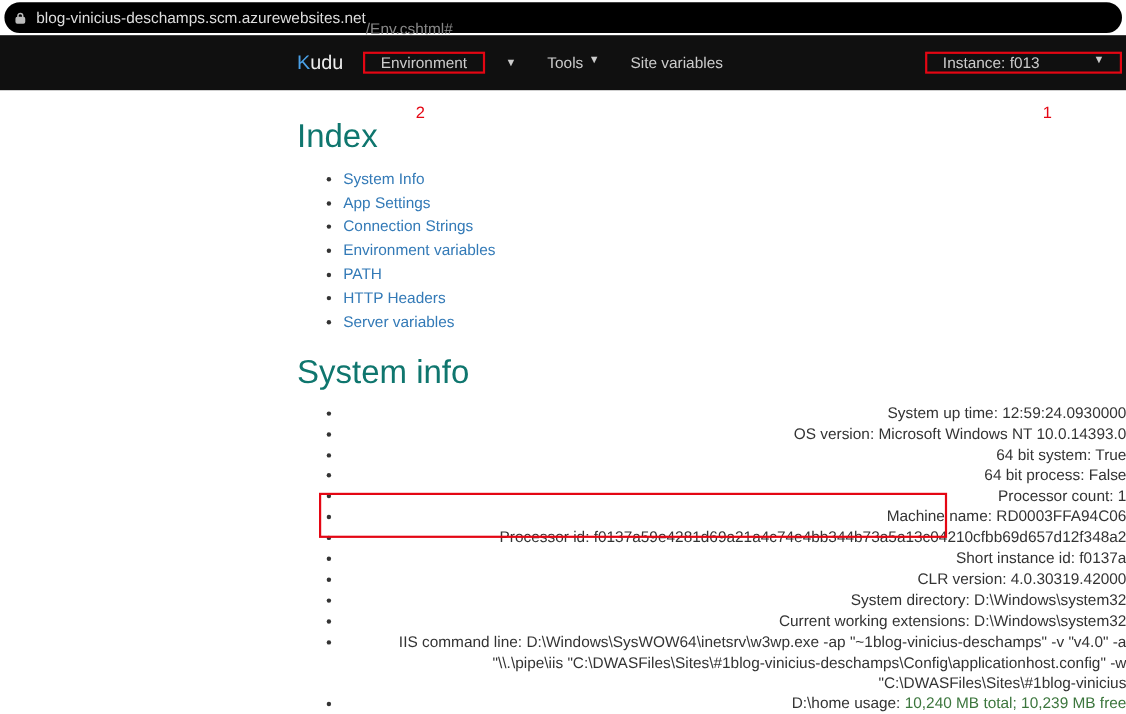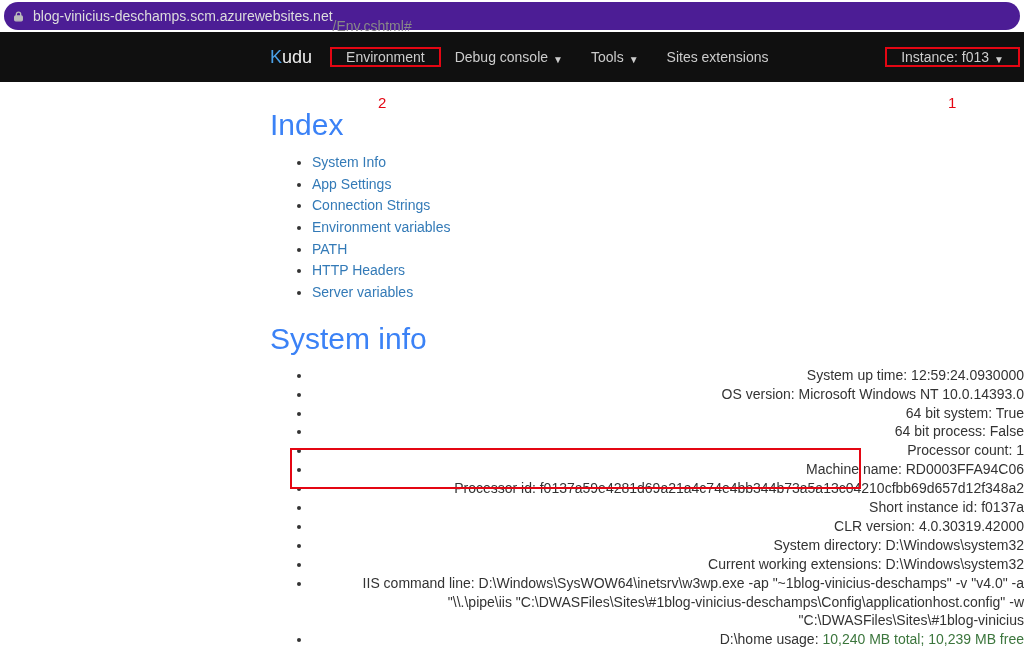--- a/index.html
+++ b/index.html
@@ -1,34 +1,34 @@
 <!DOCTYPE html>
 <html><head>
   <meta charset="utf-8">
   <style>
     * { margin: 0; padding: 0; box-sizing: border-box; }
     body { font-family: "Helvetica Neue", Helvetica, Arial, sans-serif; font-size: 14px; color: #333; background: #fff; width: 1024px; overflow: hidden; }
 
-    .url-bar { background: #4c1d95; height: 28px; display: flex; align-items: center; padding: 0 8px; border-radius: 14px; margin: 2px 4px; }
+    .url-bar { background: #000000; height: 28px; display: flex; align-items: center; padding: 0 8px; border-radius: 14px; margin: 2px 4px; }
     .url-bar .lock-icon { color: #bbb; margin-right: 8px; display: flex; align-items: center; }
     .url-bar .url-text { color: #ddd; font-size: 14px; }
     .url-bar .url-path { color: #888; margin-top: 19px; }
 
     .navbar { background: #101010; height: 50px; display: flex; align-items: center; padding-left: 270px; }
     .navbar .brand { color: #eee; font-size: 18px; margin-right: 18px; display: flex; align-items: center; }
     .navbar .brand .k { color: #4aa0e6; font-weight: 500; }
-    .navbar .nav-item { color: #ccc; padding: 0 14px; font-size: 14px; cursor: pointer; display: flex; align-items: flex-end; }
+    .navbar .nav-item { color: #ccc; padding: 0 14px; font-size: 14px; cursor: pointer; display: flex; align-items: flex-start; }
     .navbar .nav-item .caret { margin-left: 5px; font-size: 10px; }
     .navbar .spacer { flex: 1; }
     .navbar .nav-item.boxed { border: 2px solid #e40613; }
 
     .annot { position: absolute; color: #e40613; font-size: 15px; font-weight: 400; }
 
     .container { padding: 8px 0 0 270px; }
-    h2 { font-size: 30px; font-weight: 500; margin: 18px 0 10px; color: #3b82f6; }
+    h2 { font-size: 30px; font-weight: 500; margin: 18px 0 10px; color: #0f766e; }
     ul.link-list, ul.info-list { list-style: disc; margin-left: 42px; }
     ul.link-list li { line-height: 1.55; font-size: 14px; }
     ul.link-list a { color: #337ab7; text-decoration: none; }
     ul.info-list li { line-height: 1.35; font-size: 14px; color: #333; padding: 0; margin: 0; text-align: right; }
     .green { color: #3c763d; margin-top: 16px; }
 
     .red-box { position: absolute; border: 2px solid #e40613; pointer-events: none; }
   </style>
 </head>
 <body>
@@ -47,34 +47,33 @@
 <div class="navbar">
   <div class="brand">
       <span class="k">K</span>
       <span>udu</span>
     </div>
 
   <div class="nav-item boxed">
       <span>Environment</span>
     </div>
   <div class="nav-item">
-      <span>Debug console</span>
       <span class="caret">▼</span>
     </div>
   <div class="nav-item">
       <span>Tools</span>
       <span class="caret">▼</span>
     </div>
   <div class="nav-item">
-      <span>Sites extensions</span>
+      <span>Site variables</span>
     </div>
 
   <div class="spacer"></div>
 
-  <div class="nav-item boxed" style="margin-right:4px;">
+  <div class="nav-item boxed" style="margin-right:4px;gap:44px;">
       <span>Instance: f013</span>
       <span class="caret">▼</span>
     </div>
 </div>
 
 <div class="annot" style="left:378px; top:94px;">2</div>
 <div class="annot" style="left:948px; top:94px;">1</div>
 
 <div class="container">
   <h2>Index</h2>

